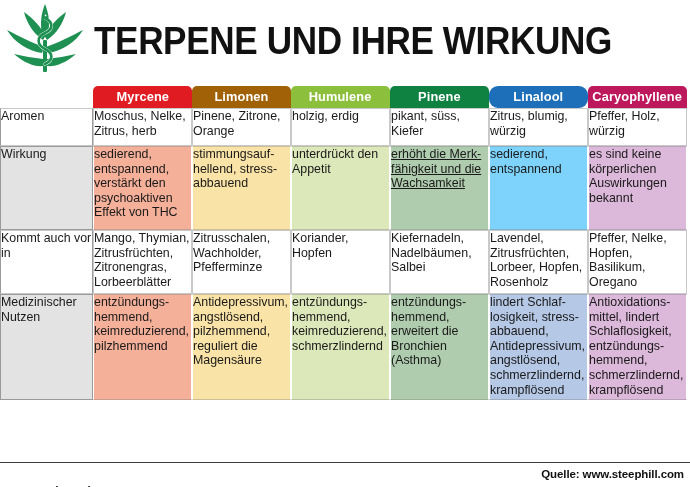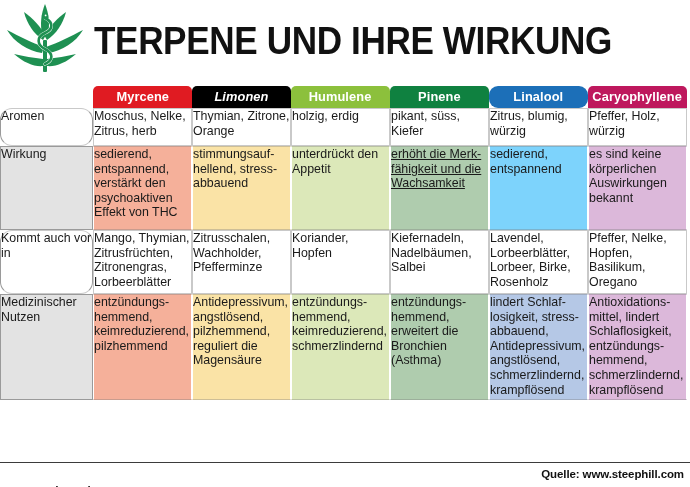--- a/index.html
+++ b/index.html
@@ -94,21 +94,20 @@
     border-right: 1px solid #9a9a9a;
     font-size: 12.4px;
     line-height: 15px;
     padding: 5px 6px 4px 7px;
     color: #1a1a1a;
   }
   tr.rowtype-plain td.rowlabel {
     background: #ffffff;
     border-top: 1px solid #c9c9c9;
     border-bottom: 1px solid #c9c9c9;
-    border-radius: 12px;
   }
   td.datacell {
     font-size: 12.4px;
     line-height: 14.6px;
     padding: 5px 5px 5px 6px;
     border-left: 1px solid #ffffff;
     border-right: 1px solid #ffffff;
     color: #1a1a1a;
   }
   tr.rowtype-tint td.datacell {
@@ -201,21 +200,21 @@
       <col style="width:99px">
       <col style="width:99px">
   </colgroup>
 
   <thead>
     <tr>
       <th class="rowhead-blank"></th>
       <th class="colhead" style="background: rgb(224, 27, 34);">
         <span>Myrcene</span>
       </th>
-      <th class="colhead" style="background: #000000; font-style: italic;">
+      <th class="colhead" style="background: #a16207;">
         <span>Limonen</span>
       </th>
       <th class="colhead" style="background: rgb(140, 192, 60);">
         <span>Humulene</span>
       </th>
       <th class="colhead" style="background: rgb(15, 129, 64);">
         <span>Pinene</span>
       </th>
       <th class="colhead" style="background: rgb(28, 111, 184); border-radius: 9px;">
         <span>Linalool</span>
@@ -225,21 +224,21 @@
       </th>
     </tr>
   </thead>
 
   <tbody>
 
 
     <tr class="rowtype-plain row-aromen">
       <td class="rowlabel">Aromen</td>
       <td class="datacell">Moschus, Nelke, Zitrus, herb</td>
-      <td class="datacell">Thymian, Zitrone, Orange</td>
+      <td class="datacell">Pinene, Zitrone, Orange</td>
       <td class="datacell">holzig, erdig</td>
       <td class="datacell">pikant, süss, Kiefer</td>
       <td class="datacell">Zitrus, blumig, würzig</td>
       <td class="datacell">Pfeffer, Holz, würzig</td>
     </tr>
 
     <tr class="rowtype-tint row-wirkung">
       <td class="rowlabel">Wirkung</td>
       <td class="datacell" style="background: rgb(245, 176, 154);">sedierend, entspannend, verstärkt den psychoaktiven Effekt von THC</td>
       <td class="datacell" style="background: rgb(250, 227, 166);">stimmungsauf-hellend, stress-abbauend</td>
@@ -248,21 +247,21 @@
       <td class="datacell" style="background: #7dd3fc;">sedierend, entspannend</td>
       <td class="datacell" style="background: rgb(220, 184, 218);">es sind keine körperlichen Auswirkungen bekannt</td>
     </tr>
 
     <tr class="rowtype-plain row-kommt">
       <td class="rowlabel">Kommt auch vor in</td>
       <td class="datacell">Mango, Thymian, Zitrusfrüchten, Zitronengras, Lorbeerblätter</td>
       <td class="datacell">Zitrusschalen, Wachholder, Pfefferminze</td>
       <td class="datacell">Koriander, Hopfen</td>
       <td class="datacell">Kiefernadeln, Nadelbäumen, Salbei</td>
-      <td class="datacell">Lavendel, Lorbeerblätter, Lorbeer, Birke, Rosenholz</td>
+      <td class="datacell">Lavendel, Zitrusfrüchten, Lorbeer, Hopfen, Rosenholz</td>
       <td class="datacell">Pfeffer, Nelke, Hopfen, Basilikum, Oregano</td>
     </tr>
 
     <tr class="rowtype-tint row-medizin">
       <td class="rowlabel">Medizinischer Nutzen</td>
       <td class="datacell" style="background: rgb(245, 176, 154);">entzündungs-hemmend, keimreduzierend, pilzhemmend</td>
       <td class="datacell" style="background: rgb(250, 227, 166);">Antidepressivum, angstlösend, pilzhemmend, reguliert die Magensäure</td>
       <td class="datacell" style="background: rgb(220, 232, 185);">entzündungs-hemmend, keimreduzierend, schmerzlindernd</td>
       <td class="datacell" style="background: rgb(175, 204, 174);">entzündungs-hemmend, erweitert die Bronchien (Asthma)</td>
       <td class="datacell" style="background: rgb(181, 200, 230);">lindert Schlaf-losigkeit, stress-abbauend, Antidepressivum, angstlösend, schmerzlindernd, krampflösend</td>

